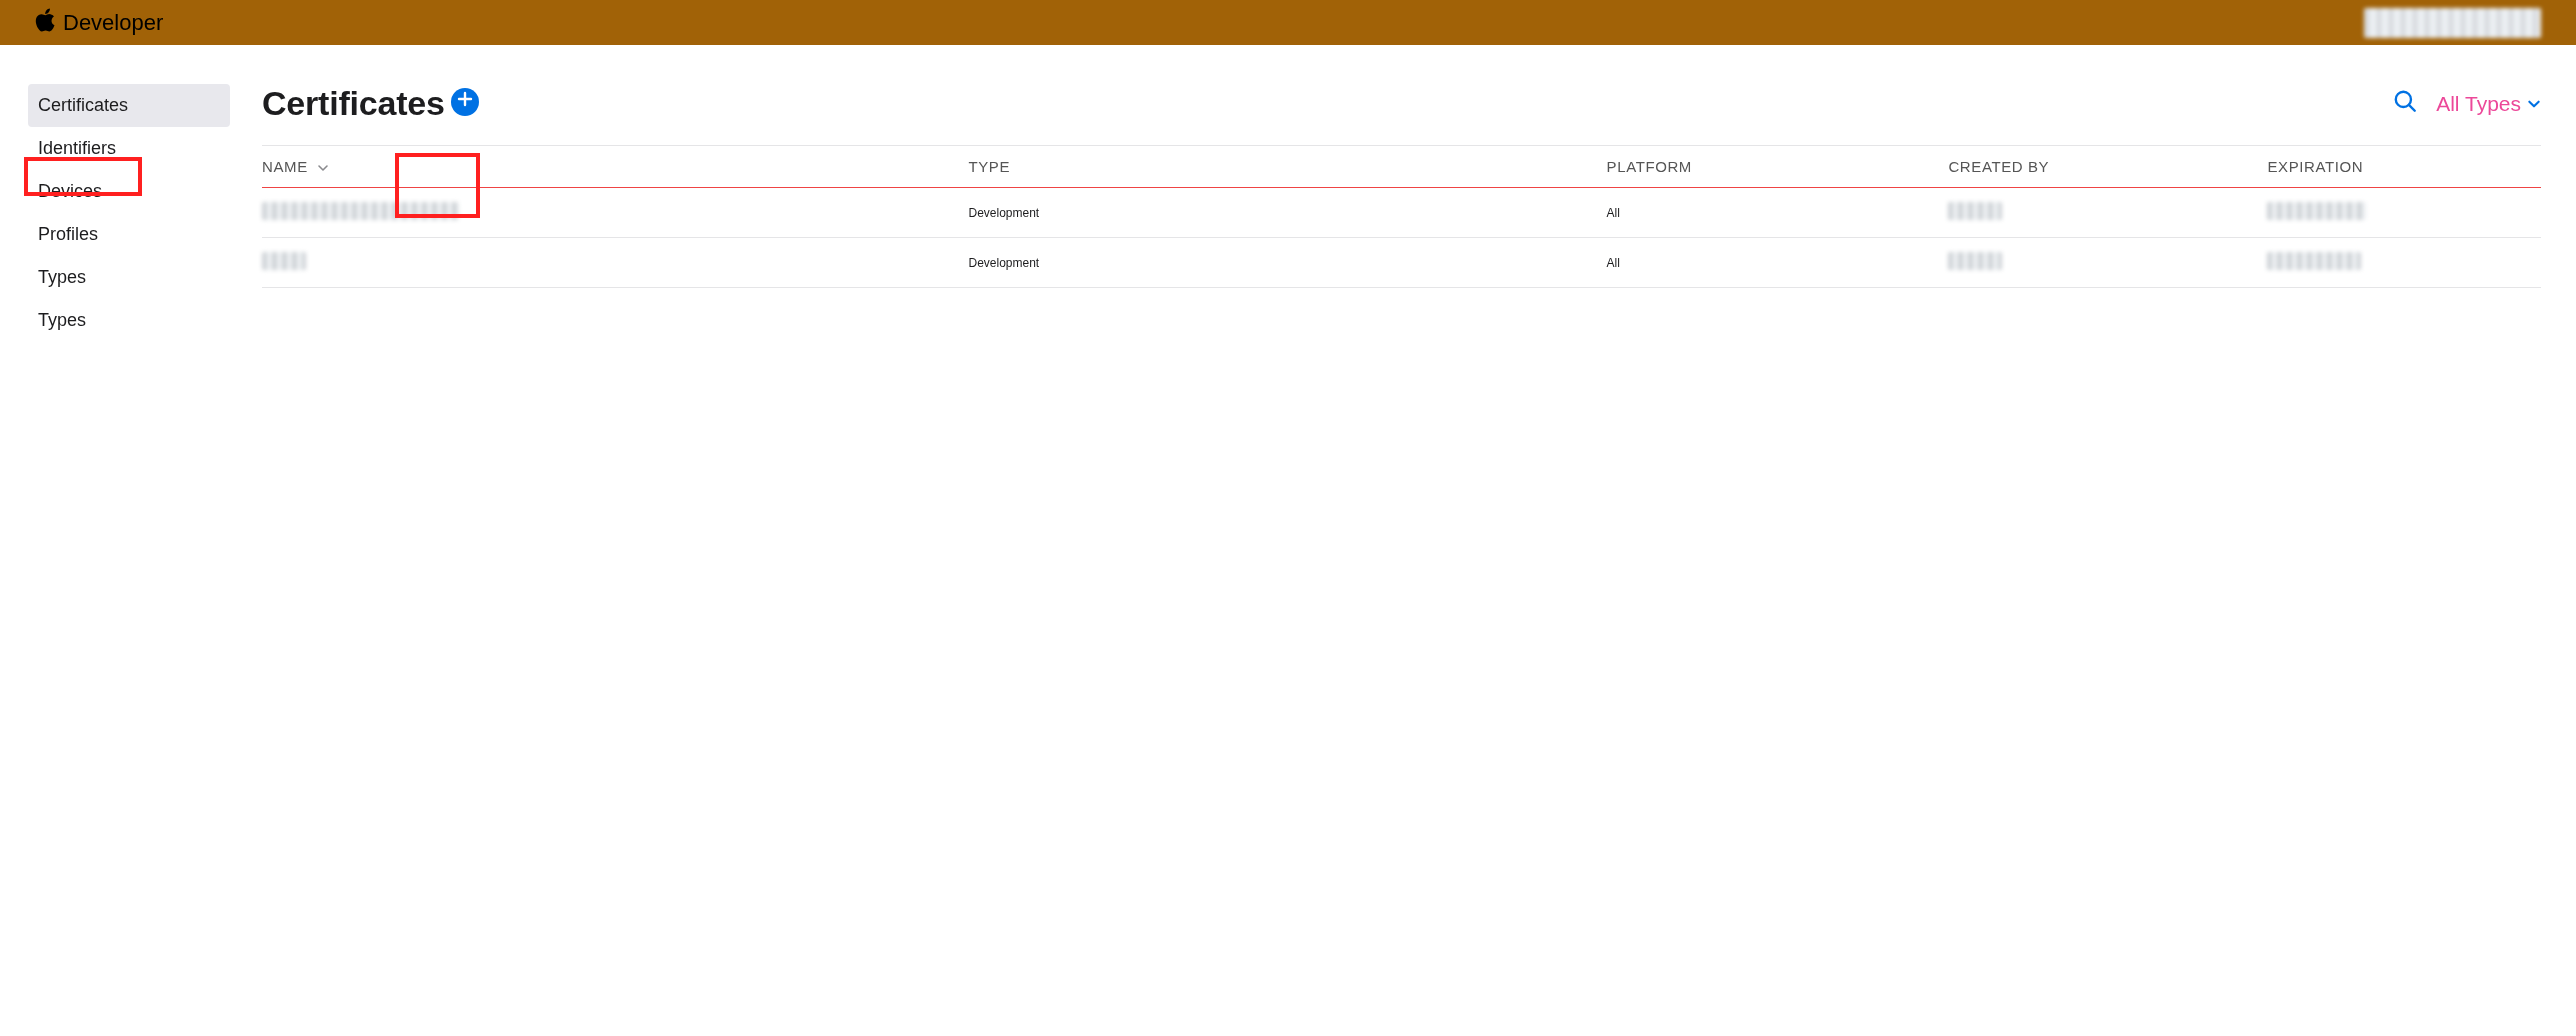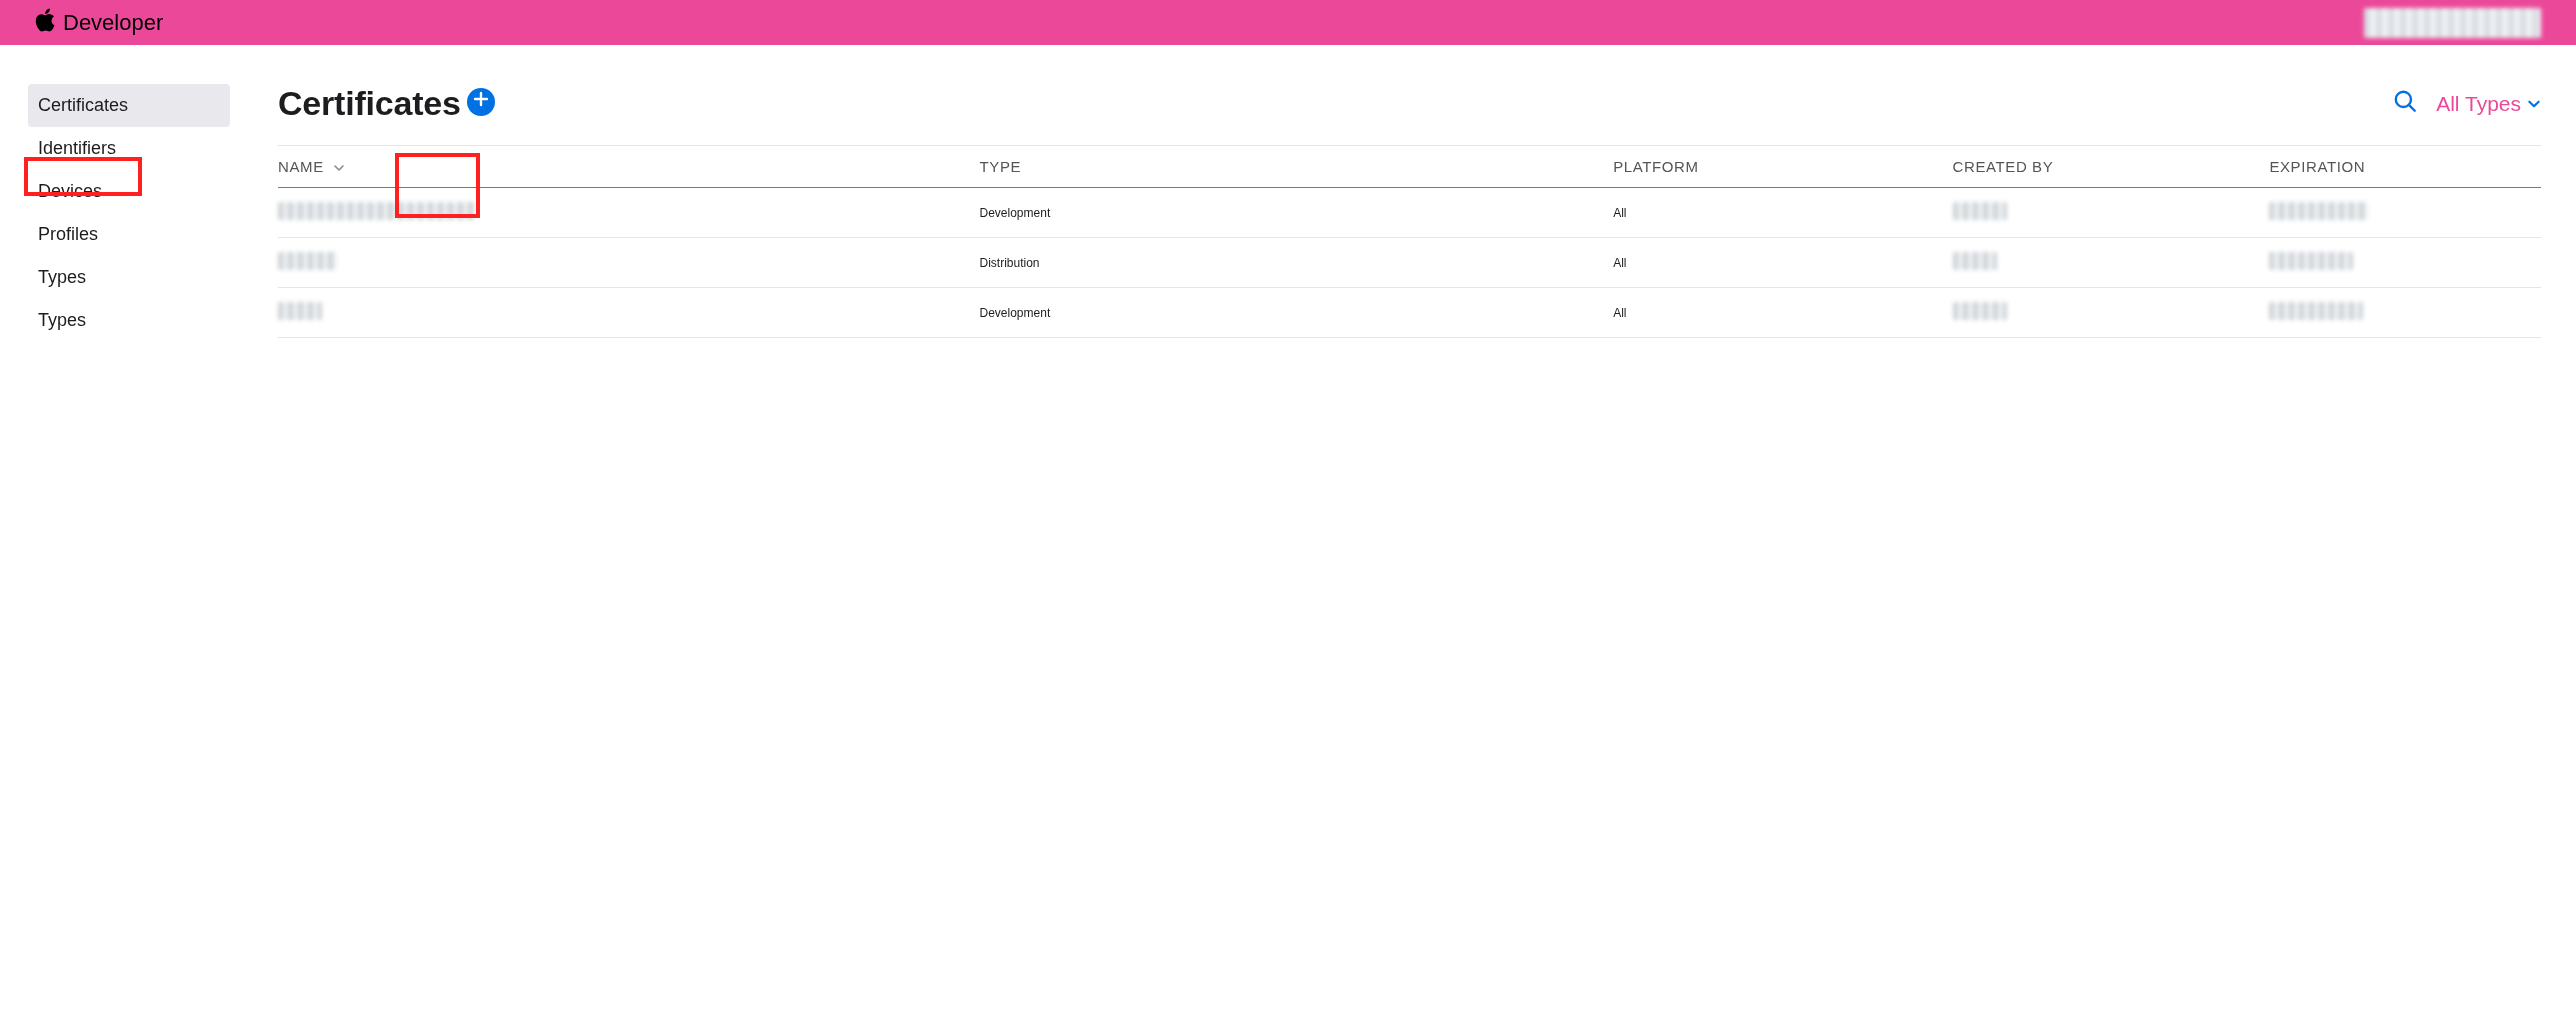--- a/index.html
+++ b/index.html
@@ -5,21 +5,21 @@
     * { box-sizing: border-box; margin: 0; padding: 0; }
     body {
       font-family: -apple-system, BlinkMacSystemFont, "SF Pro Text", "Helvetica Neue", Helvetica, Arial, sans-serif;
       background: #fff;
       color: #1d1d1f;
       font-size: 17px;
       width: 2576px;
     }
     .topbar {
       height: 45px;
-      background: #ec4899;
+      background: #a16207;
       display: flex;
       align-items: center;
       padding: 1px 35px;
     }
     .topbar .brand {
       display: flex;
       align-items: center;
       gap: 8px;
       font-size: 22px;
       font-weight: 400;
@@ -40,21 +40,21 @@
     }
     .page-title {
       font-size: 47px;
       font-weight: 700;
       letter-spacing: -0.3px;
     }
 
     .content {
       display: flex;
       padding: 39px 35px 0 28px;
-      gap: 48px;
+      gap: 32px;
       align-items: flex-start;
     }
 
     .sidebar { width: 202px; flex: 0 0 202px; }
     .sidebar-item {
       font-size: 18px;
       color: #1d1d1f;
       padding: 11px 10px;
       border-radius: 4px;
       cursor: pointer;
@@ -222,27 +222,20 @@
         </thead>
         <tbody>
           <tr>
             <td><span class="blur-cell" style="width:197px"></span></td>
             <td>Development</td>
             <td>All</td>
             <td><span class="blur-cell" style="width:54px"></span></td>
             <td><span class="blur-cell" style="width:99px"></span></td>
           </tr>
           <tr>
-            <td><span class="blur-cell" style="width:59px"></span></td>
-            <td>Distribution</td>
-            <td>All</td>
-            <td><span class="blur-cell" style="width:44px"></span></td>
-            <td><span class="blur-cell" style="width:84px"></span></td>
-          </tr>
-          <tr>
             <td><span class="blur-cell" style="width:44px"></span></td>
             <td>Development</td>
             <td>All</td>
             <td><span class="blur-cell" style="width:54px"></span></td>
             <td><span class="blur-cell" style="width:94px"></span></td>
           </tr>
         </tbody>
       </table>
     </main>
   </div>

